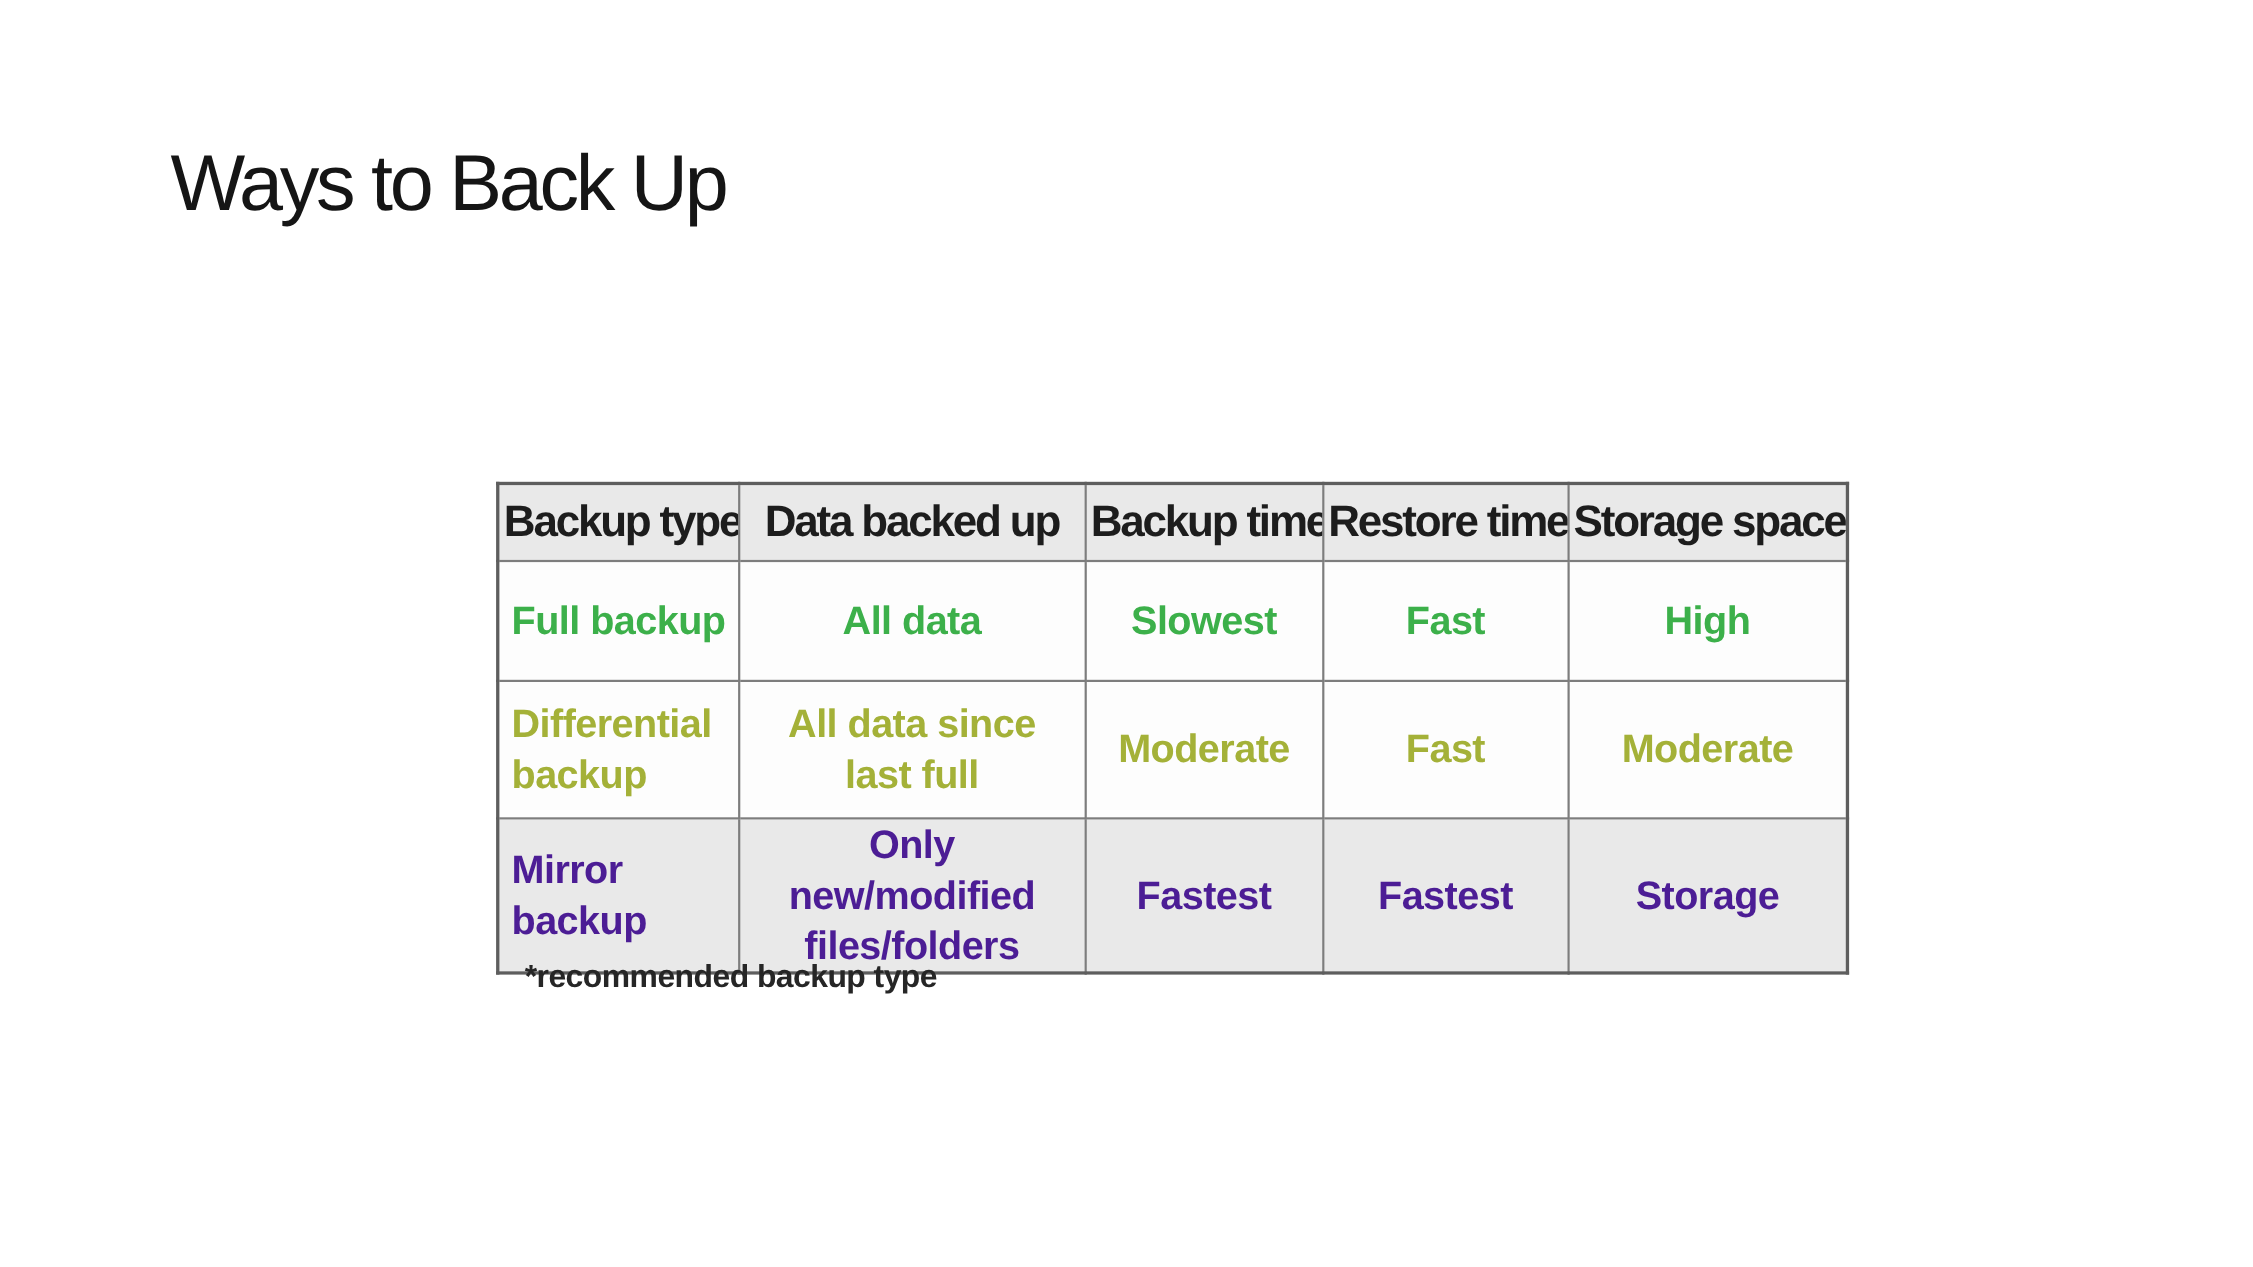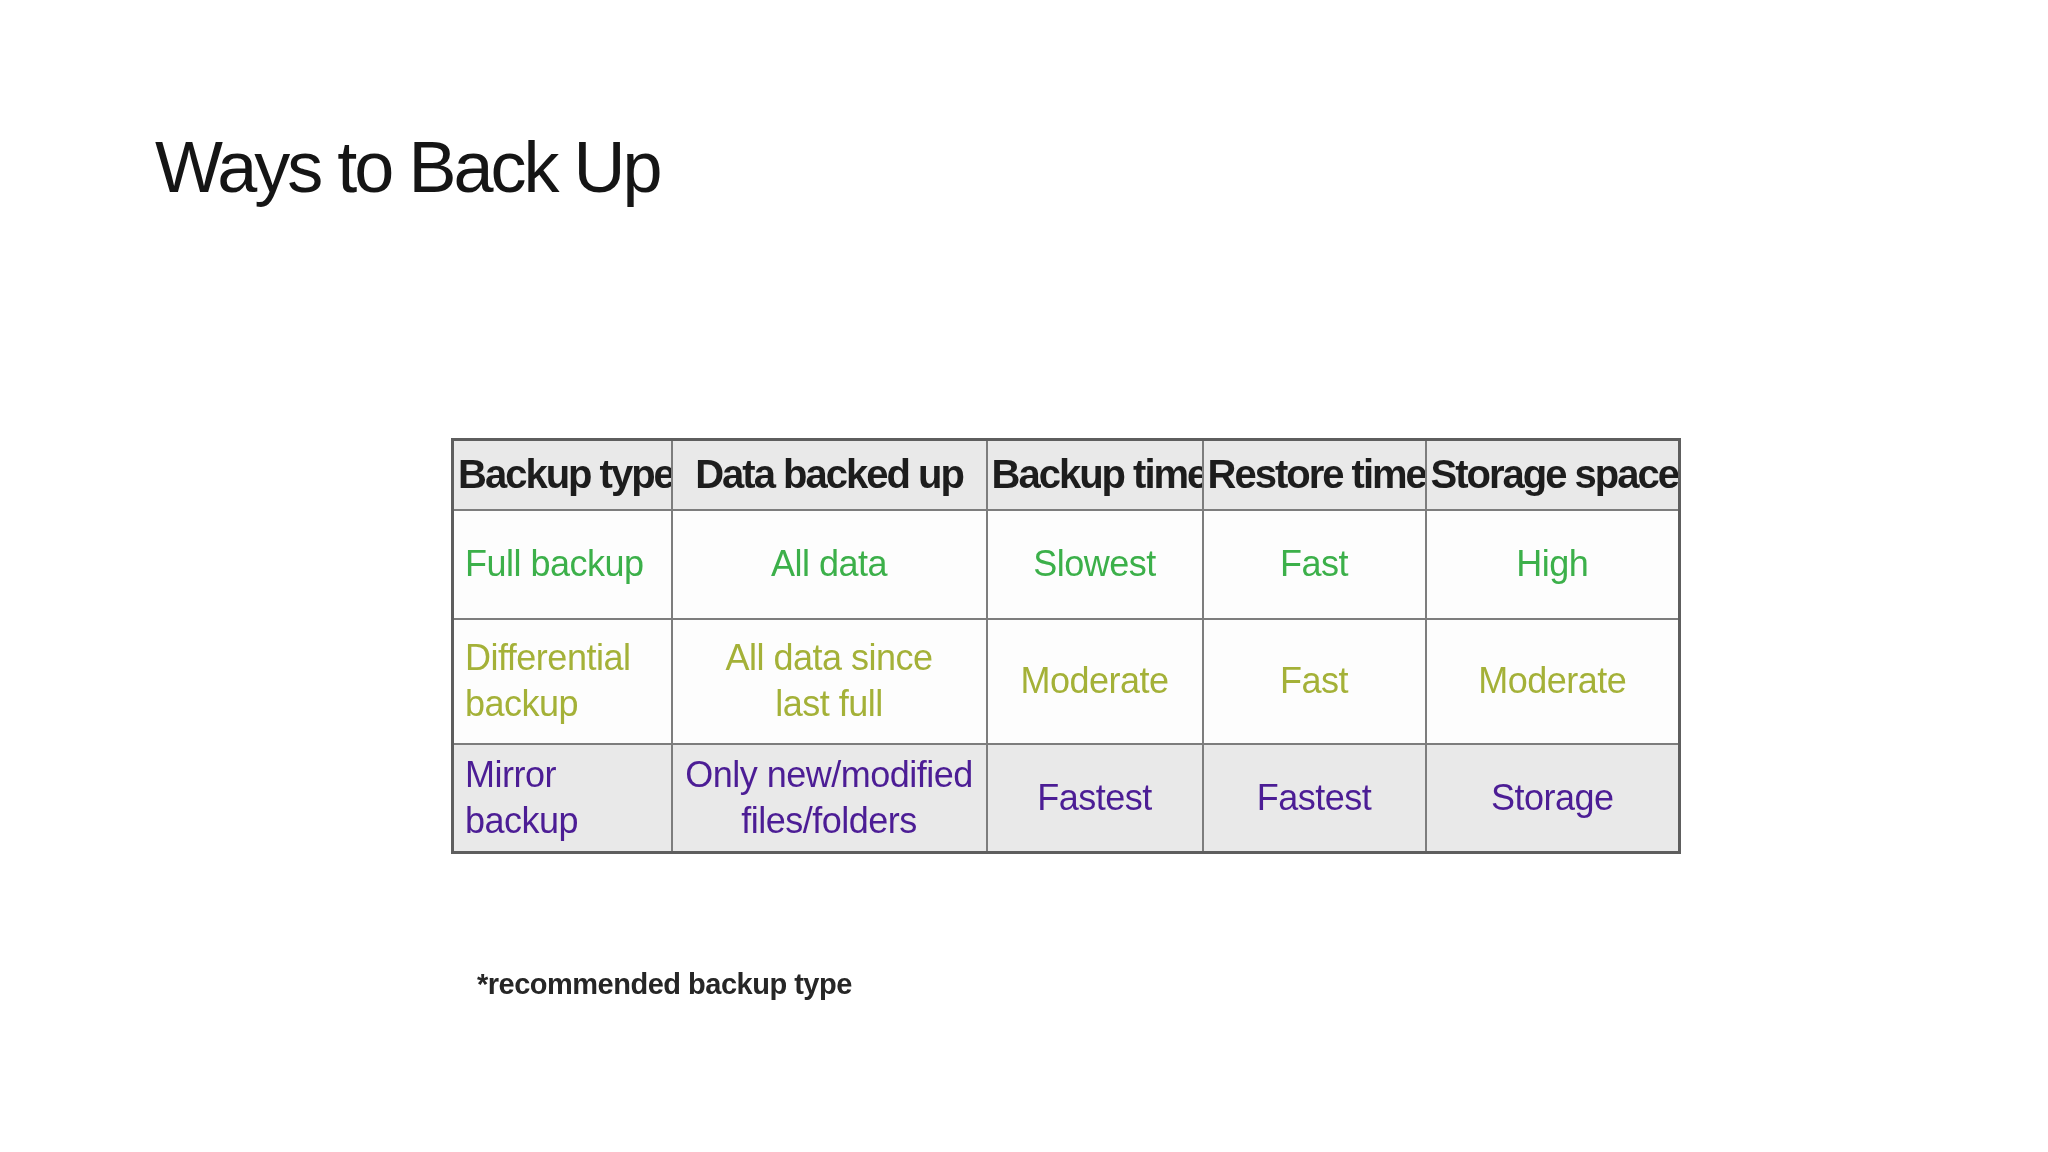--- a/index.html
+++ b/index.html
@@ -56,38 +56,38 @@
   .backup-table th {
     background: #e9e9e9;
     color: #1d1d1d;
     font-size: 40px;
     font-weight: 700;
     letter-spacing: -2px;
     white-space: nowrap;
   }
   .backup-table tbody td {
     font-size: 36px;
-    font-weight: 400;
+    font-weight: 700;
     letter-spacing: -0.5px;
     line-height: 1.28;
     white-space: pre-line;
   }
   .backup-table tbody td.col-type {
     text-align: left;
     padding-left: 11px;
     padding-right: 2px;
   }
   .backup-table tr.r1 { height: 109px; background: #fdfdfd; }
   .backup-table tr.r2 { height: 110px; background: #e9e9e9; }
   .backup-table tr.r3 { height: 125px; background: #fdfdfd; }
   .backup-table tr.r4 { height: 109px; background: #e9e9e9; }
   .footnote {
     position: absolute;
     left: 477px;
-    top: 968px;
+    top: 872px;
     font-size: 29px;
     font-weight: 600;
     letter-spacing: -0.5px;
     color: #262626;
   }
 </style>
 </head>
 <body>
 
 <div class="slide">

